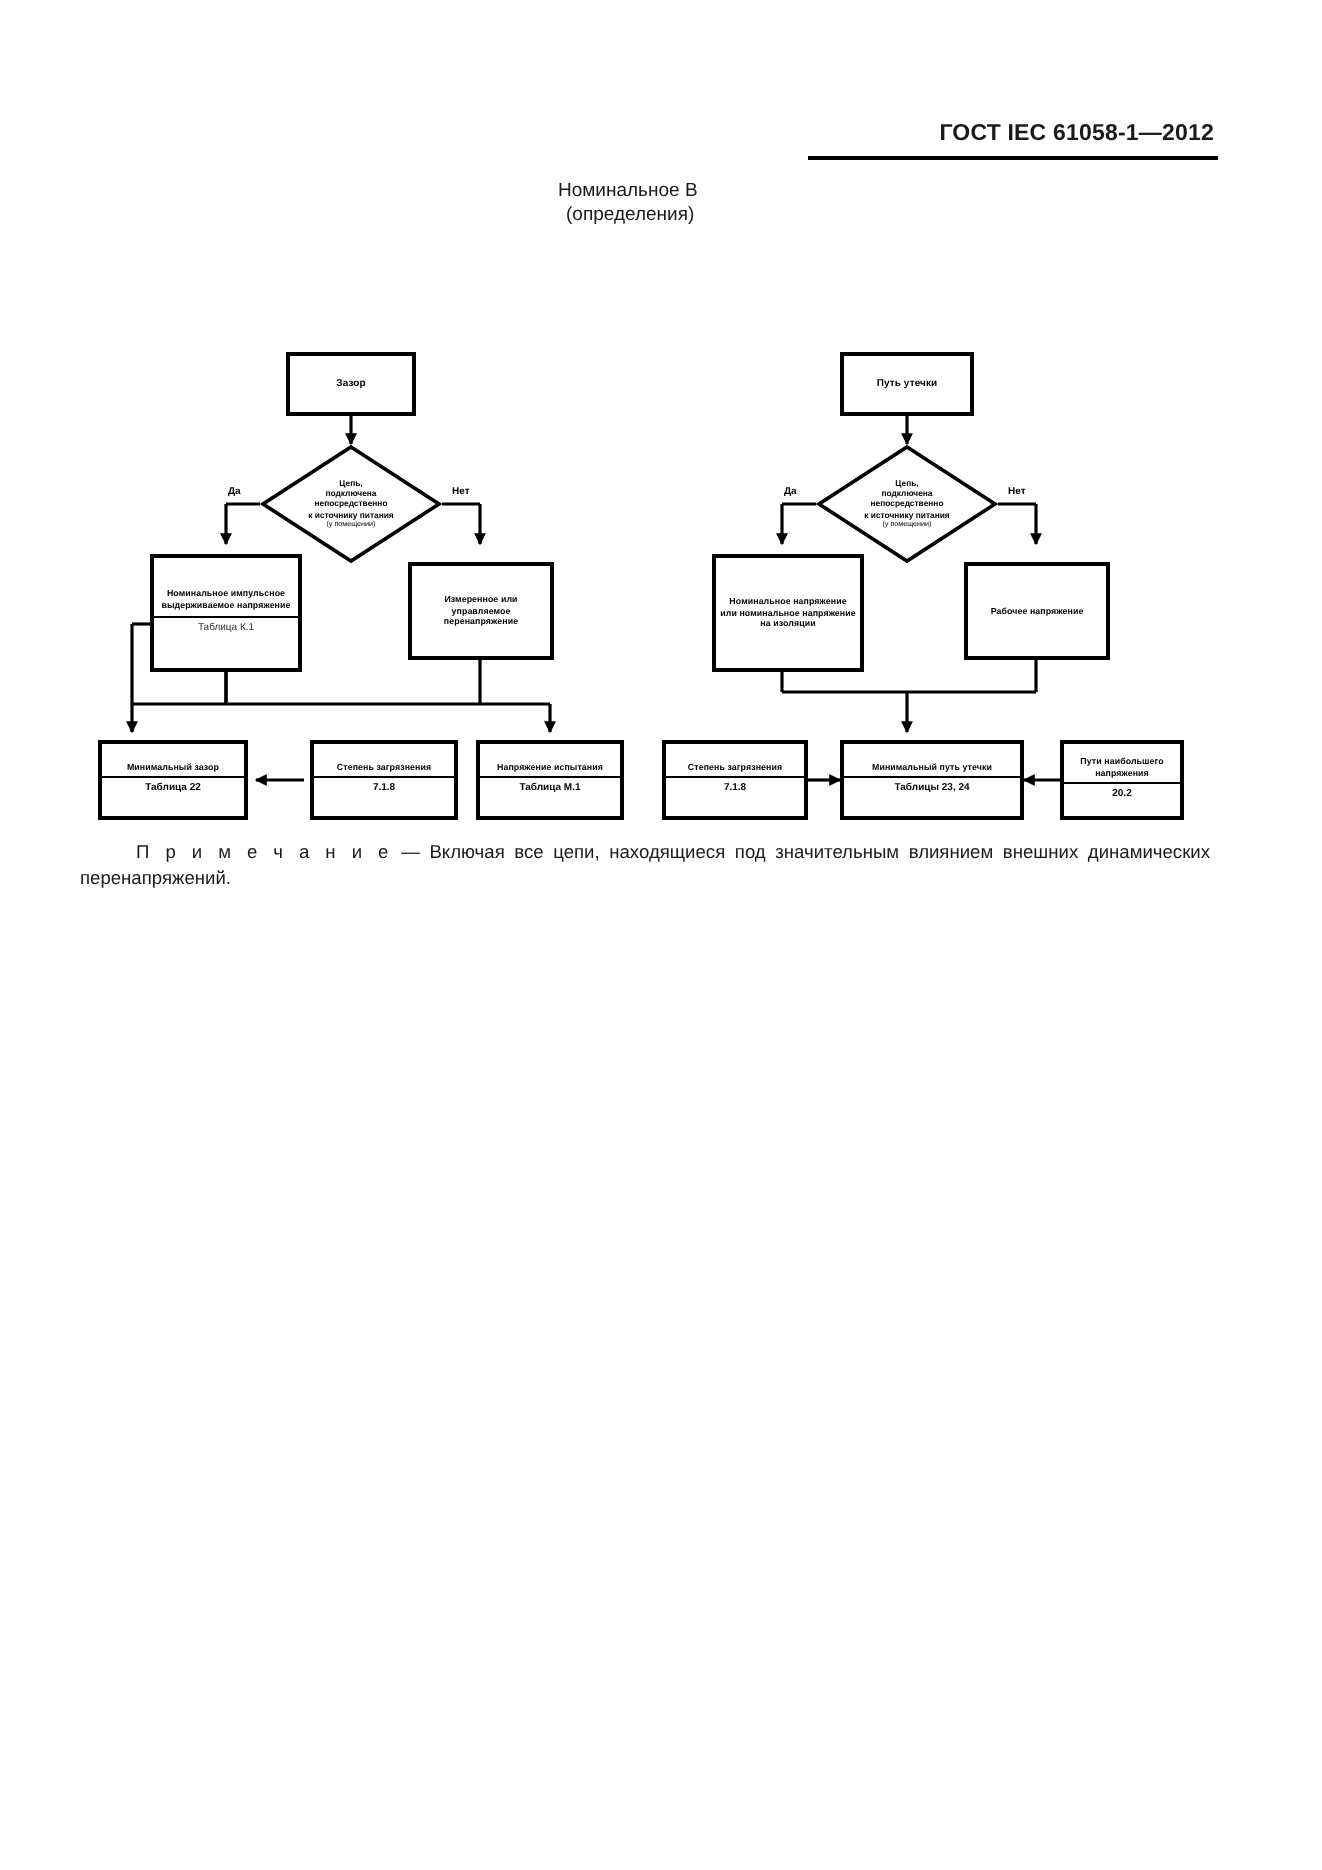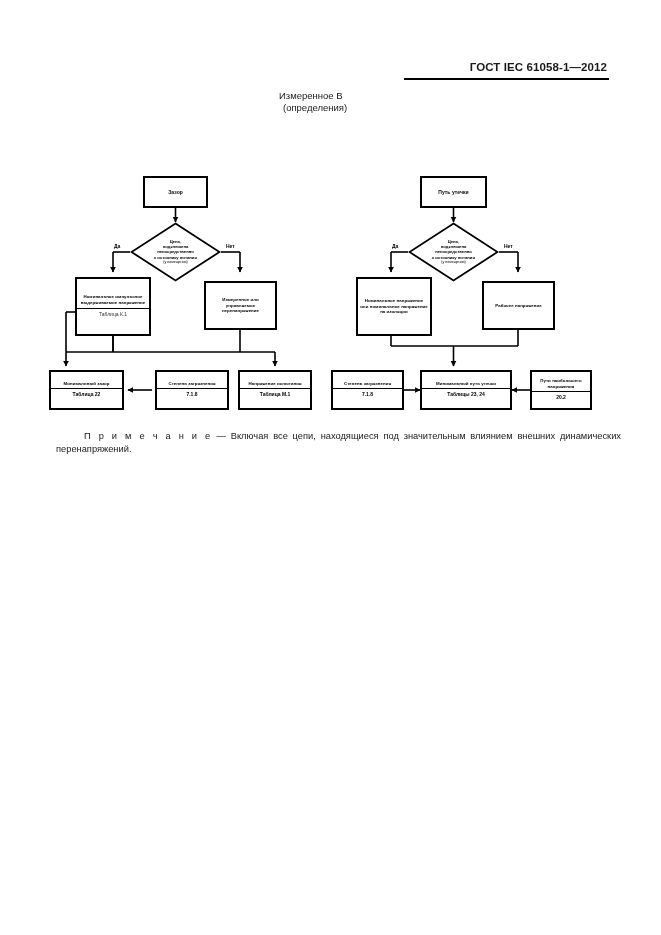--- a/index.html
+++ b/index.html
@@ -140,28 +140,27 @@
     position: absolute;
     font-size: 5px;
     font-weight: bold;
     color: #000;
     white-space: nowrap;
   }
 
   
   .note {
     position: absolute;
-    top: 430px;
+    top: 420px;
     left: 40px;
     width: 565px;
     font-size: 9.3px;
     line-height: 13px;
     text-align: justify;
     color: #1a1a1a;
-    margin-left: 16px;
   }
   .note .lead {
     letter-spacing: 1.6px;
   }
 
   .page-number {
     position: absolute;
     top: 842px;
     right: 54px;
     font-size: 10px;
@@ -169,21 +168,21 @@
   }
 </style>
 </head>
 <body>
 
 <div id="page">
 
   <div class="doc-header">ГОСТ IEC 61058-1—2012</div>
   <div class="header-rule"></div>
 
-  <div class="annex-title">Измеренное В</div>
+  <div class="annex-title">Номинальное В</div>
   <div class="annex-sub">(определения)</div>
 
 
   <svg class="fc" style="left:0;top:0;" width="661" height="430" viewBox="0 0 661 430">
     <defs>
       <marker id="arw" markerWidth="7" markerHeight="7" refX="5.4" refY="3" orient="auto" markerUnits="userSpaceOnUse">
         <path d="M0,0 L6,3 L0,6 z" fill="#000"></path>
       </marker>
     </defs>
     <g stroke="#000" stroke-width="1.6" fill="none">

